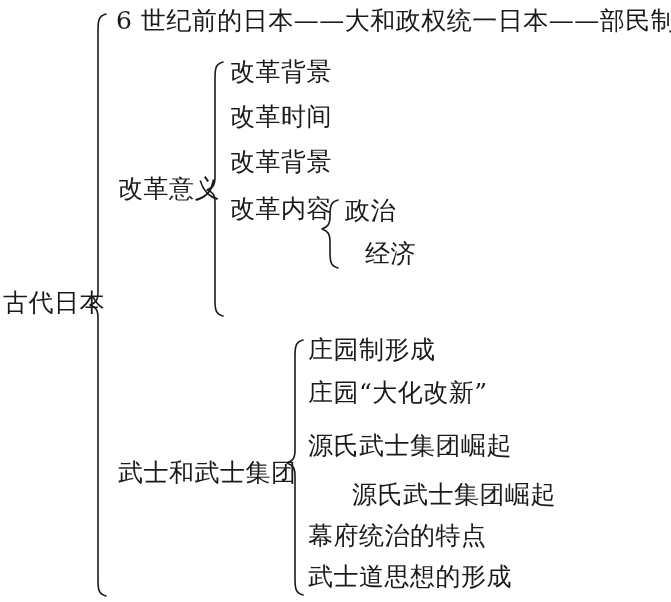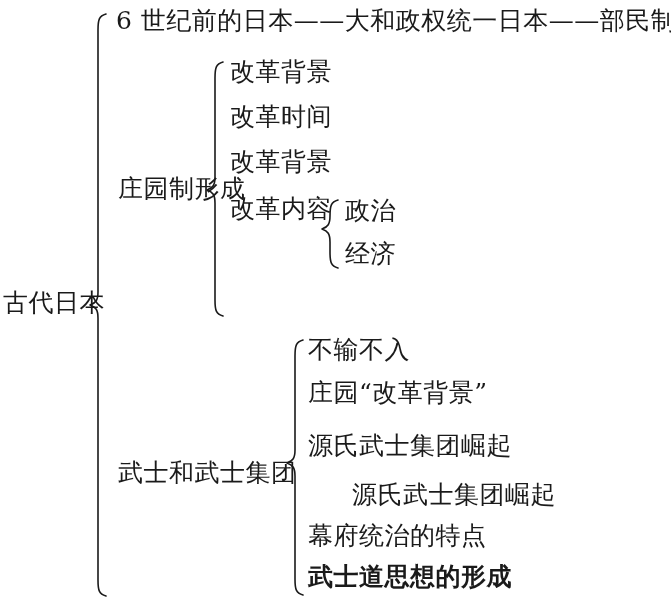--- a/index.html
+++ b/index.html
@@ -61,42 +61,42 @@
 
         <path id="brace-samurai-brace" d="M 303 340 C 296 342 295 345.6 295 356 L 295 450 C 295 458 293 461 287 463 C 293 465 295 468 295 476 L 295 579 C 295 589.4 296 593 303 595"></path>
       </g>
     </svg>
   </div>
 
   <div class="node" style="left:3px; top:290px;">古代日本</div>
 
   <div class="node" style="left:116px; top:8px;">6 世纪前的日本——大和政权统一日本——部民制</div>
 
-  <div class="node" style="left:118px; top:176px;">庄园制形成</div>
+  <div class="node" style="left:118px; top:176px;">改革意义</div>
 
   <div class="node" style="left:118px; top:460px;">武士和武士集团</div>
 
   <div class="node" style="left:230px; top:59px;">改革背景</div>
 
   <div class="node" style="left:230px; top:104px;">改革时间</div>
 
   <div class="node" style="left:230px; top:149px;">改革背景</div>
 
   <div class="node" style="left:230px; top:196px;">改革内容</div>
 
 
   <div class="node" style="left:345px; top:198px;">政治</div>
 
-  <div class="node" style="left:345px; top:241px;">经济</div>
+  <div class="node" style="left:365px; top:241px;">经济</div>
 
-  <div class="node" style="left:308px; top:337px;">不输不入</div>
+  <div class="node" style="left:308px; top:337px;">庄园制形成</div>
 
-  <div class="node" style="left:308px; top:380px;">庄园“改革背景”</div>
+  <div class="node" style="left:308px; top:380px;">庄园“大化改新”</div>
 
   <div class="node" style="left:308px; top:433px;">源氏武士集团崛起</div>
 
   <div class="node" style="left:308px; top:482px;margin-left:44px;">源氏武士集团崛起</div>
 
   <div class="node" style="left:308px; top:523px;">幕府统治的特点</div>
 
-  <div class="node" style="left:308px; top:564px;font-weight:bold;">武士道思想的形成</div>
+  <div class="node" style="left:308px; top:564px;">武士道思想的形成</div>
 
 </div>
 
 </body></html>

